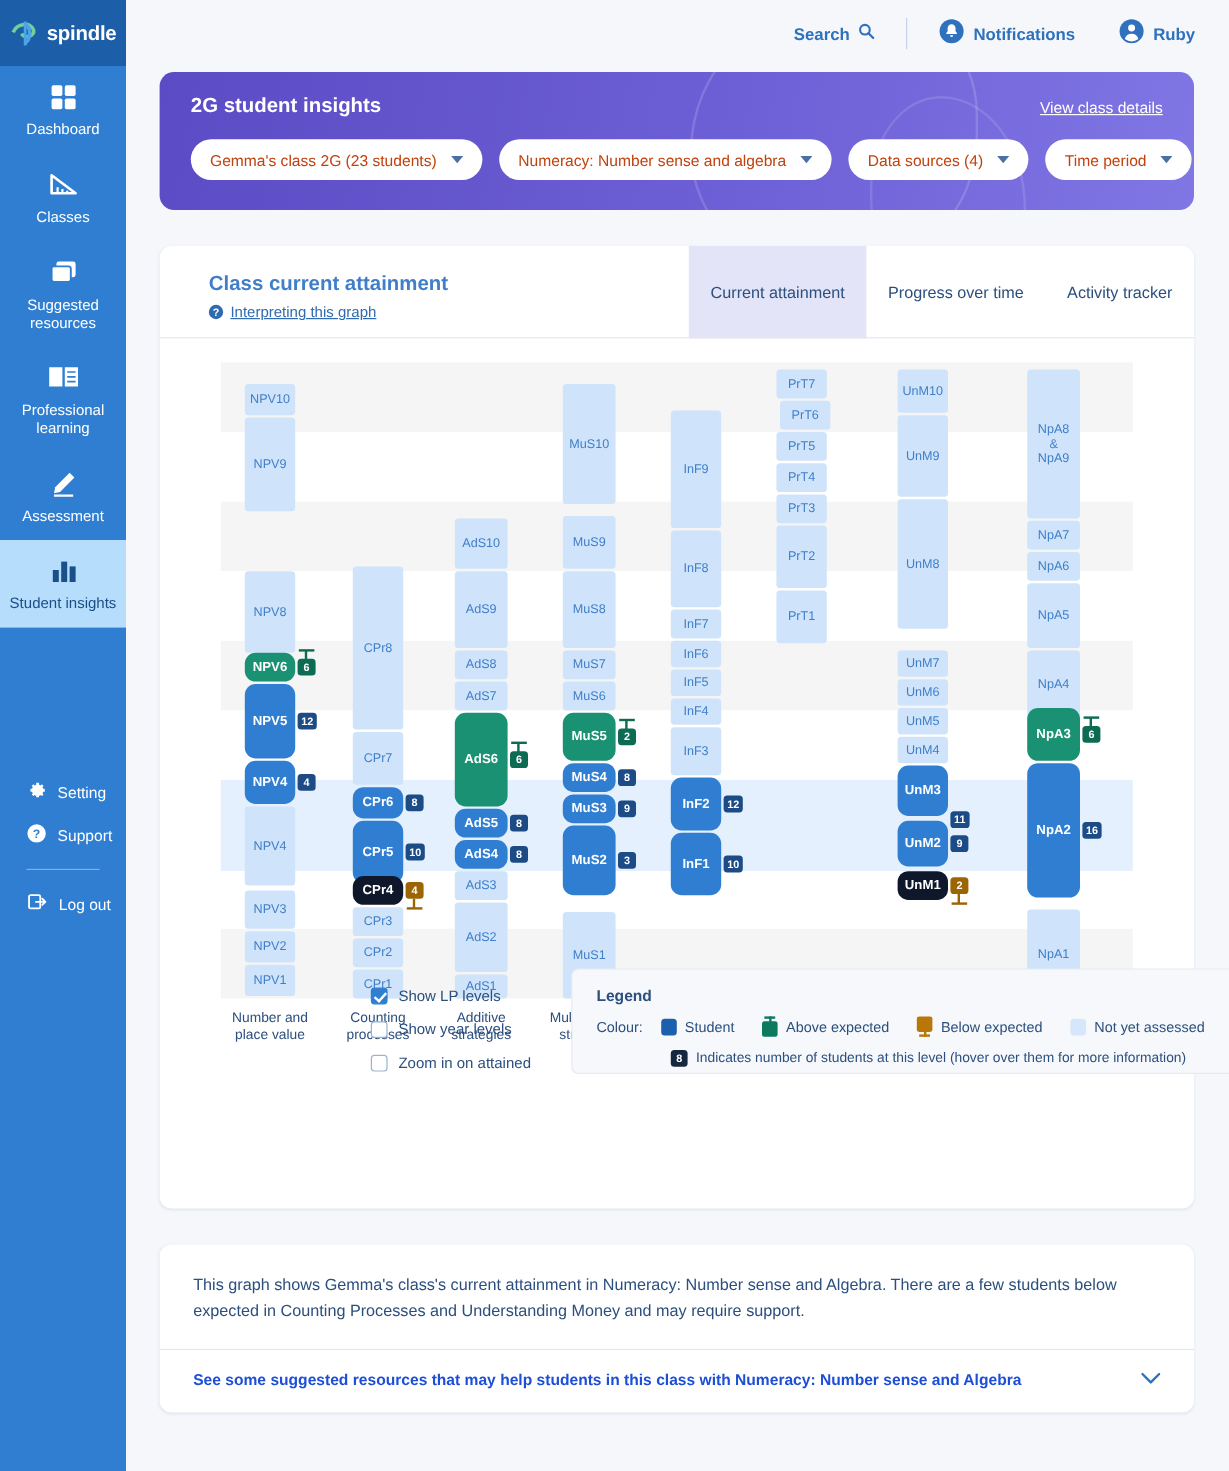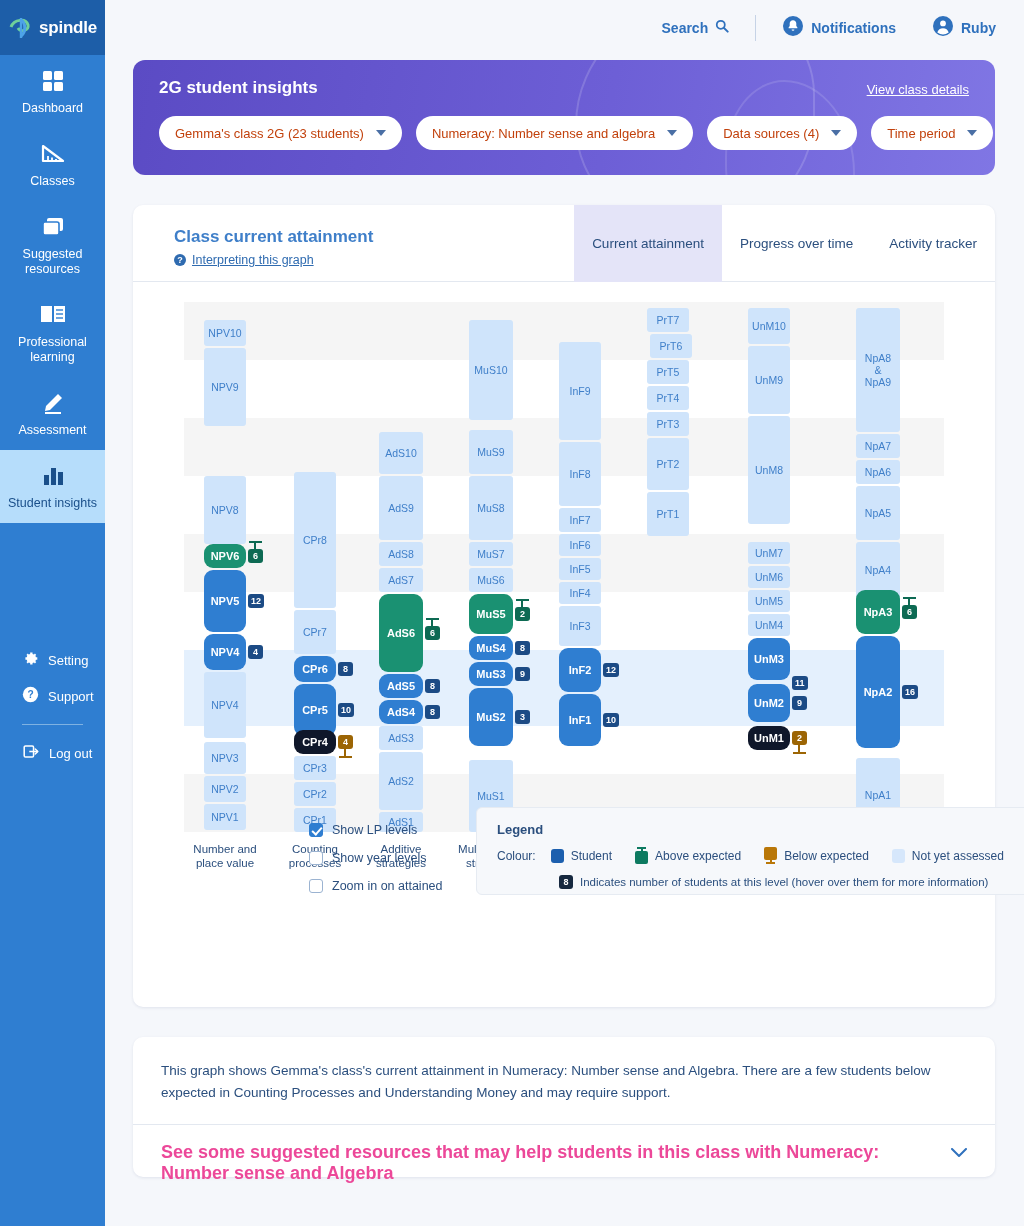--- a/index.html
+++ b/index.html
@@ -136,22 +136,22 @@
   .note-badge { background:#16283f; color:#fff; font-size:9px; font-weight:bold;
     width:14px; height:14px; border-radius:3px; display:flex; align-items:center; justify-content:center; }
 
   
   .panel {
     position:absolute; left:133px; top:1037px; width:862px; height:140px;
     background:#fff; border-radius:10px; box-shadow:0 1px 3px rgba(40,60,110,.10);
   }
   .panel-text { padding:23px 28px 0 28px; font-size:13.5px; line-height:22px; color:#2b4f7e; }
   .panel-div { height:1px; background:#e3e8f0; margin-top:20px; }
-  .panel-link { display:flex; align-items:flex-start; justify-content:space-between;
-    padding:17px 28px 0 28px; font-size:18px; color:#ec4899; font-weight:bold; cursor:pointer; }
+  .panel-link { display:flex; align-items:flex-end; justify-content:space-between;
+    padding:17px 28px 0 28px; font-size:13px; color:#1d4ed8; font-weight:bold; cursor:pointer; }
 </style>
 </head>
 <body>
 
 <div class="sidebar">
   <div class="logo-box">
     <svg width="26" height="24" viewBox="0 0 26 24">
       <path d="M3 11 C6 3, 18 2, 20 9 C21 14, 13 17, 10 12" fill="none" stroke="#6fd09a" stroke-width="3"></path>
       <path d="M13 4 C18 7, 18 16, 13 20" fill="none" stroke="#4da3e8" stroke-width="3"></path>
       <line x1="13" y1="2" x2="13" y2="22" stroke="#4da3e8" stroke-width="2.4"></line>

